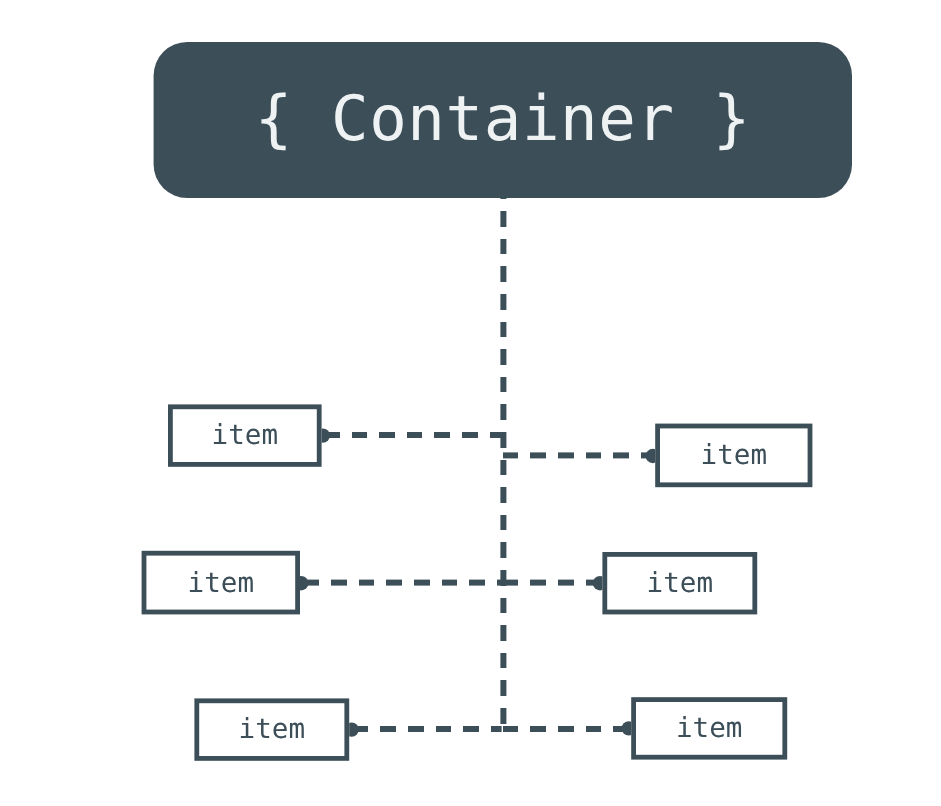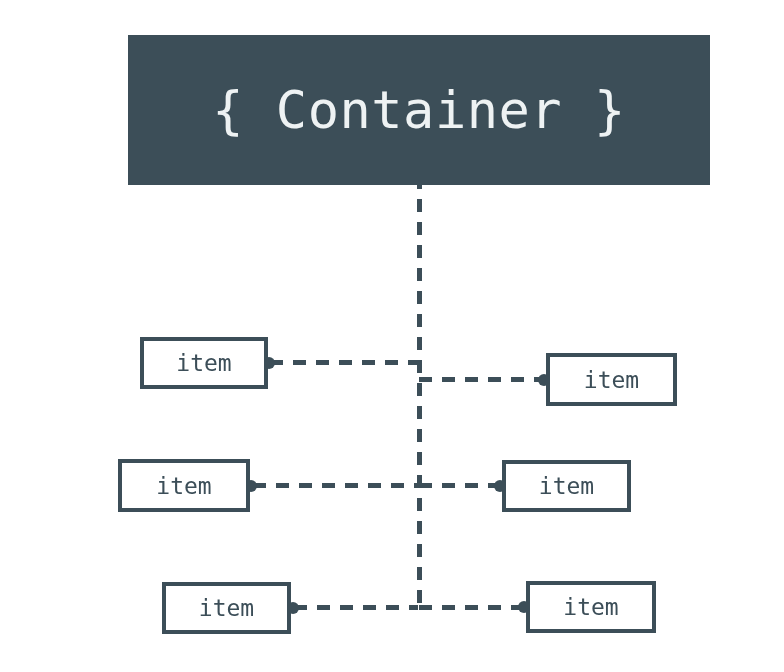--- a/index.html
+++ b/index.html
@@ -11,25 +11,25 @@
   *{margin:0;padding:0;box-sizing:border-box;}
   html,body{background:#fff;}
   .canvas{
     position:relative;
     width:784px;height:672px;
     background:var(--background);
     font-family:"DejaVu Sans Mono", monospace;
     overflow:hidden;
   }
   .container-box{
-    position:absolute;left:128px;top:35px;width:582px;height:150px;
+    position:absolute;left:128px;top:35px;width:582px;height:130px;
     background:var(--container-fill);
     color:var(--container-text);
     display:flex;align-items:center;justify-content:center;
-    font-size:52px;letter-spacing:.5px;white-space:pre;
+    font-size:52px;letter-spacing:.5px;white-space:pre;border-radius:28px;
   }
   .item-box{
     position:absolute;
     background:var(--background);
     border:4px solid var(--ink);
     color:var(--ink);
     display:flex;align-items:center;justify-content:center;
     font-size:23px;
   }
   .n1{left:140px;top:337px;width:128px;height:52px;}

